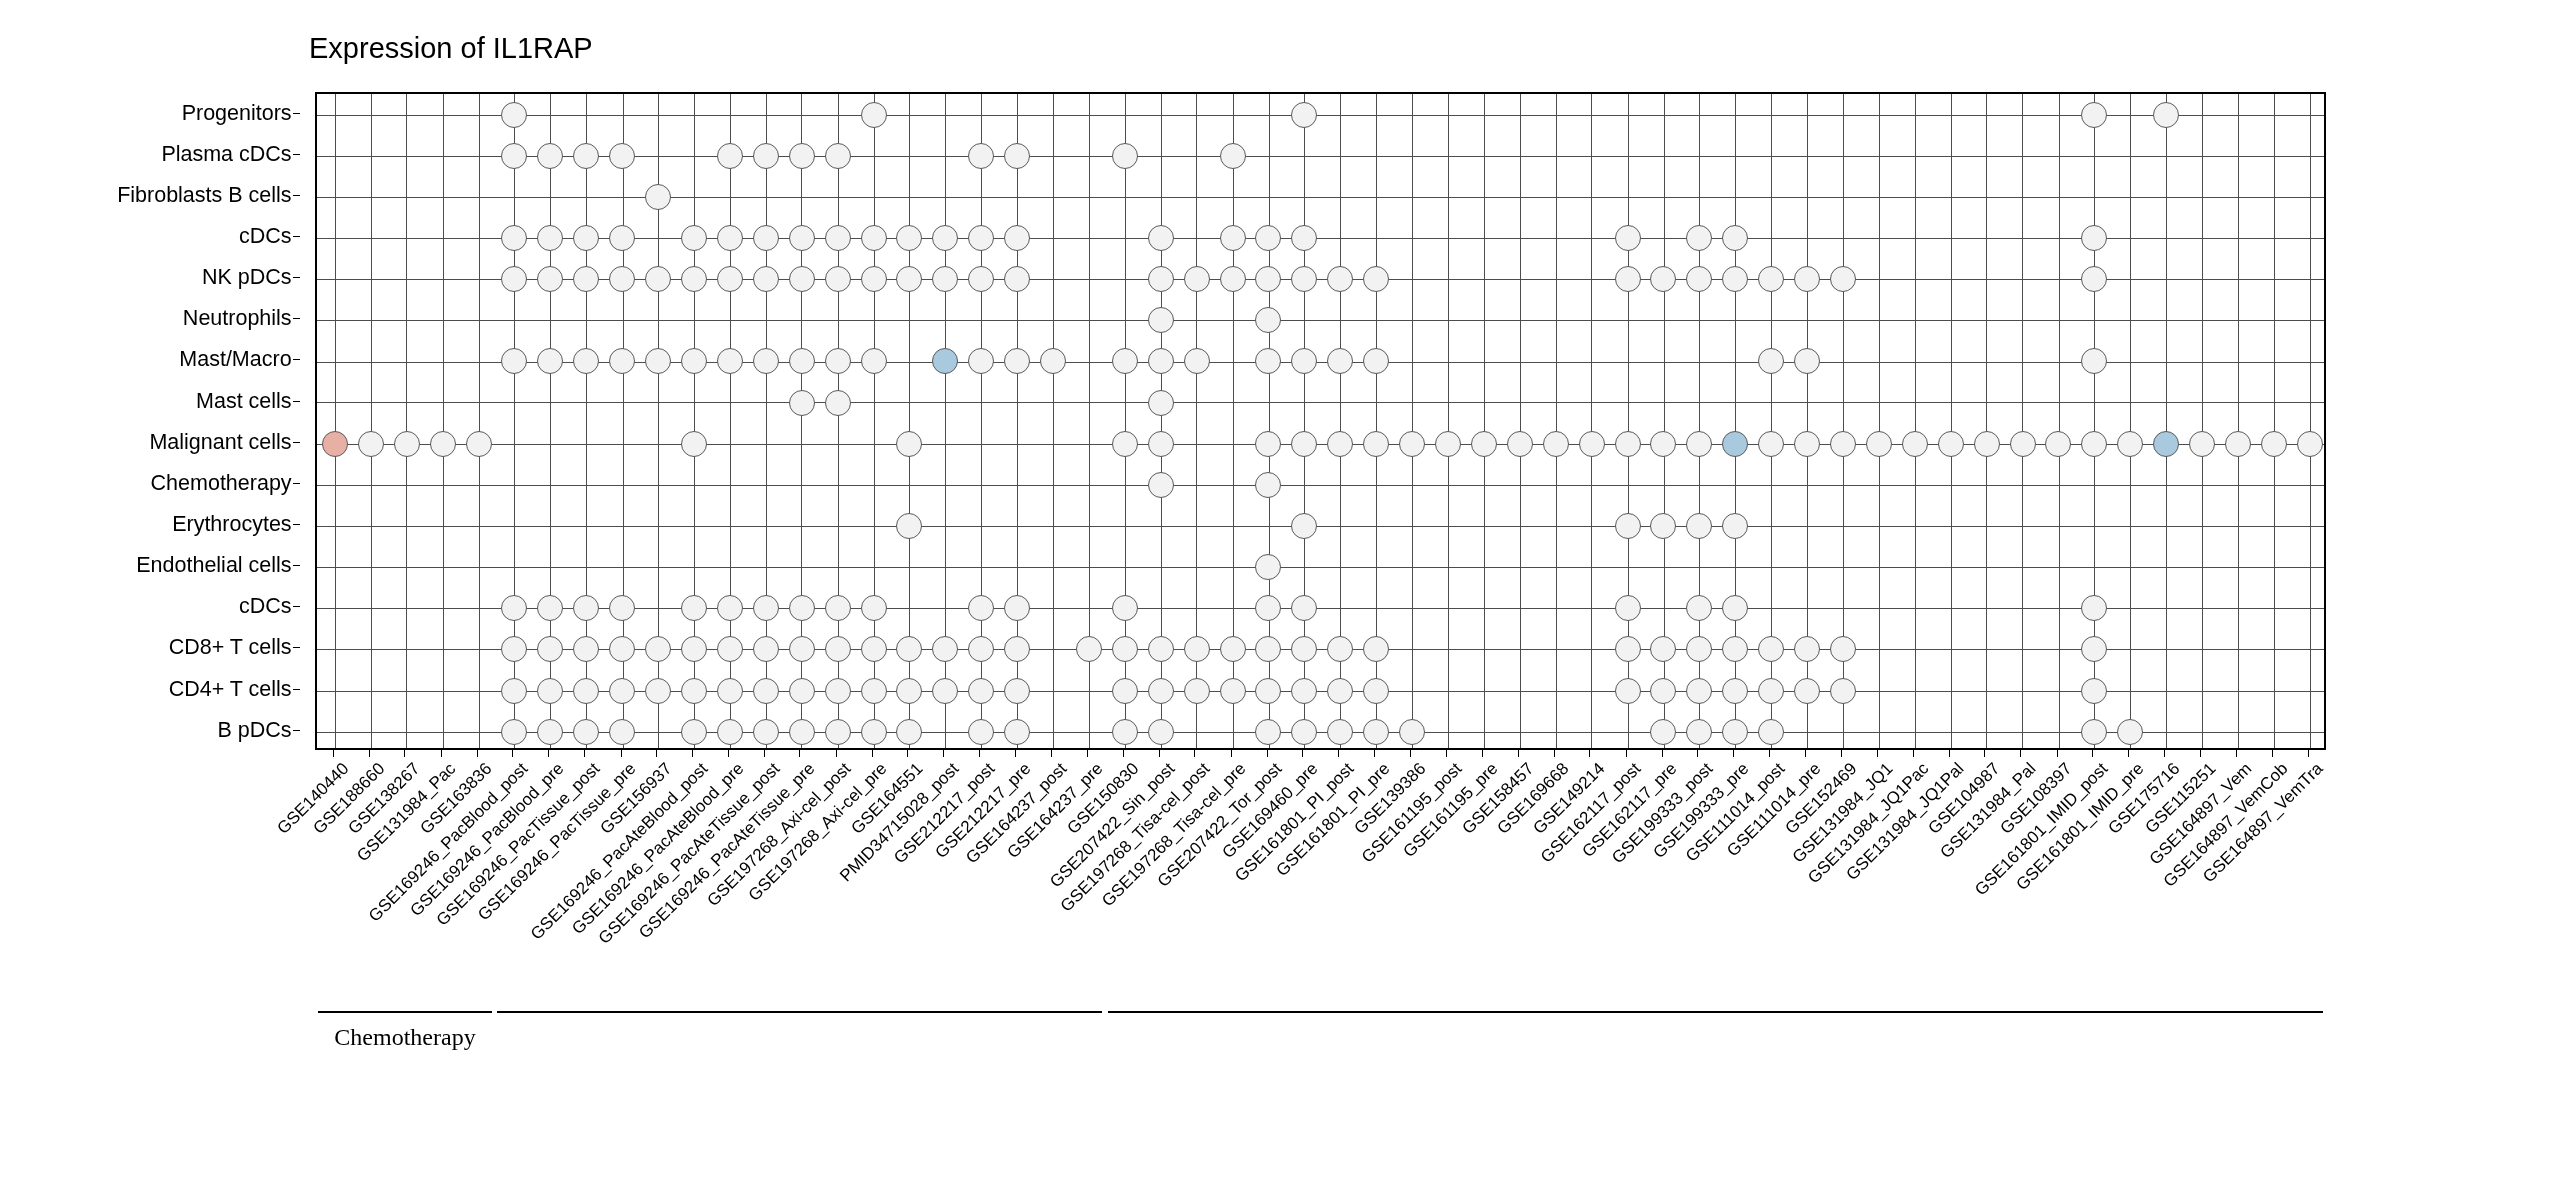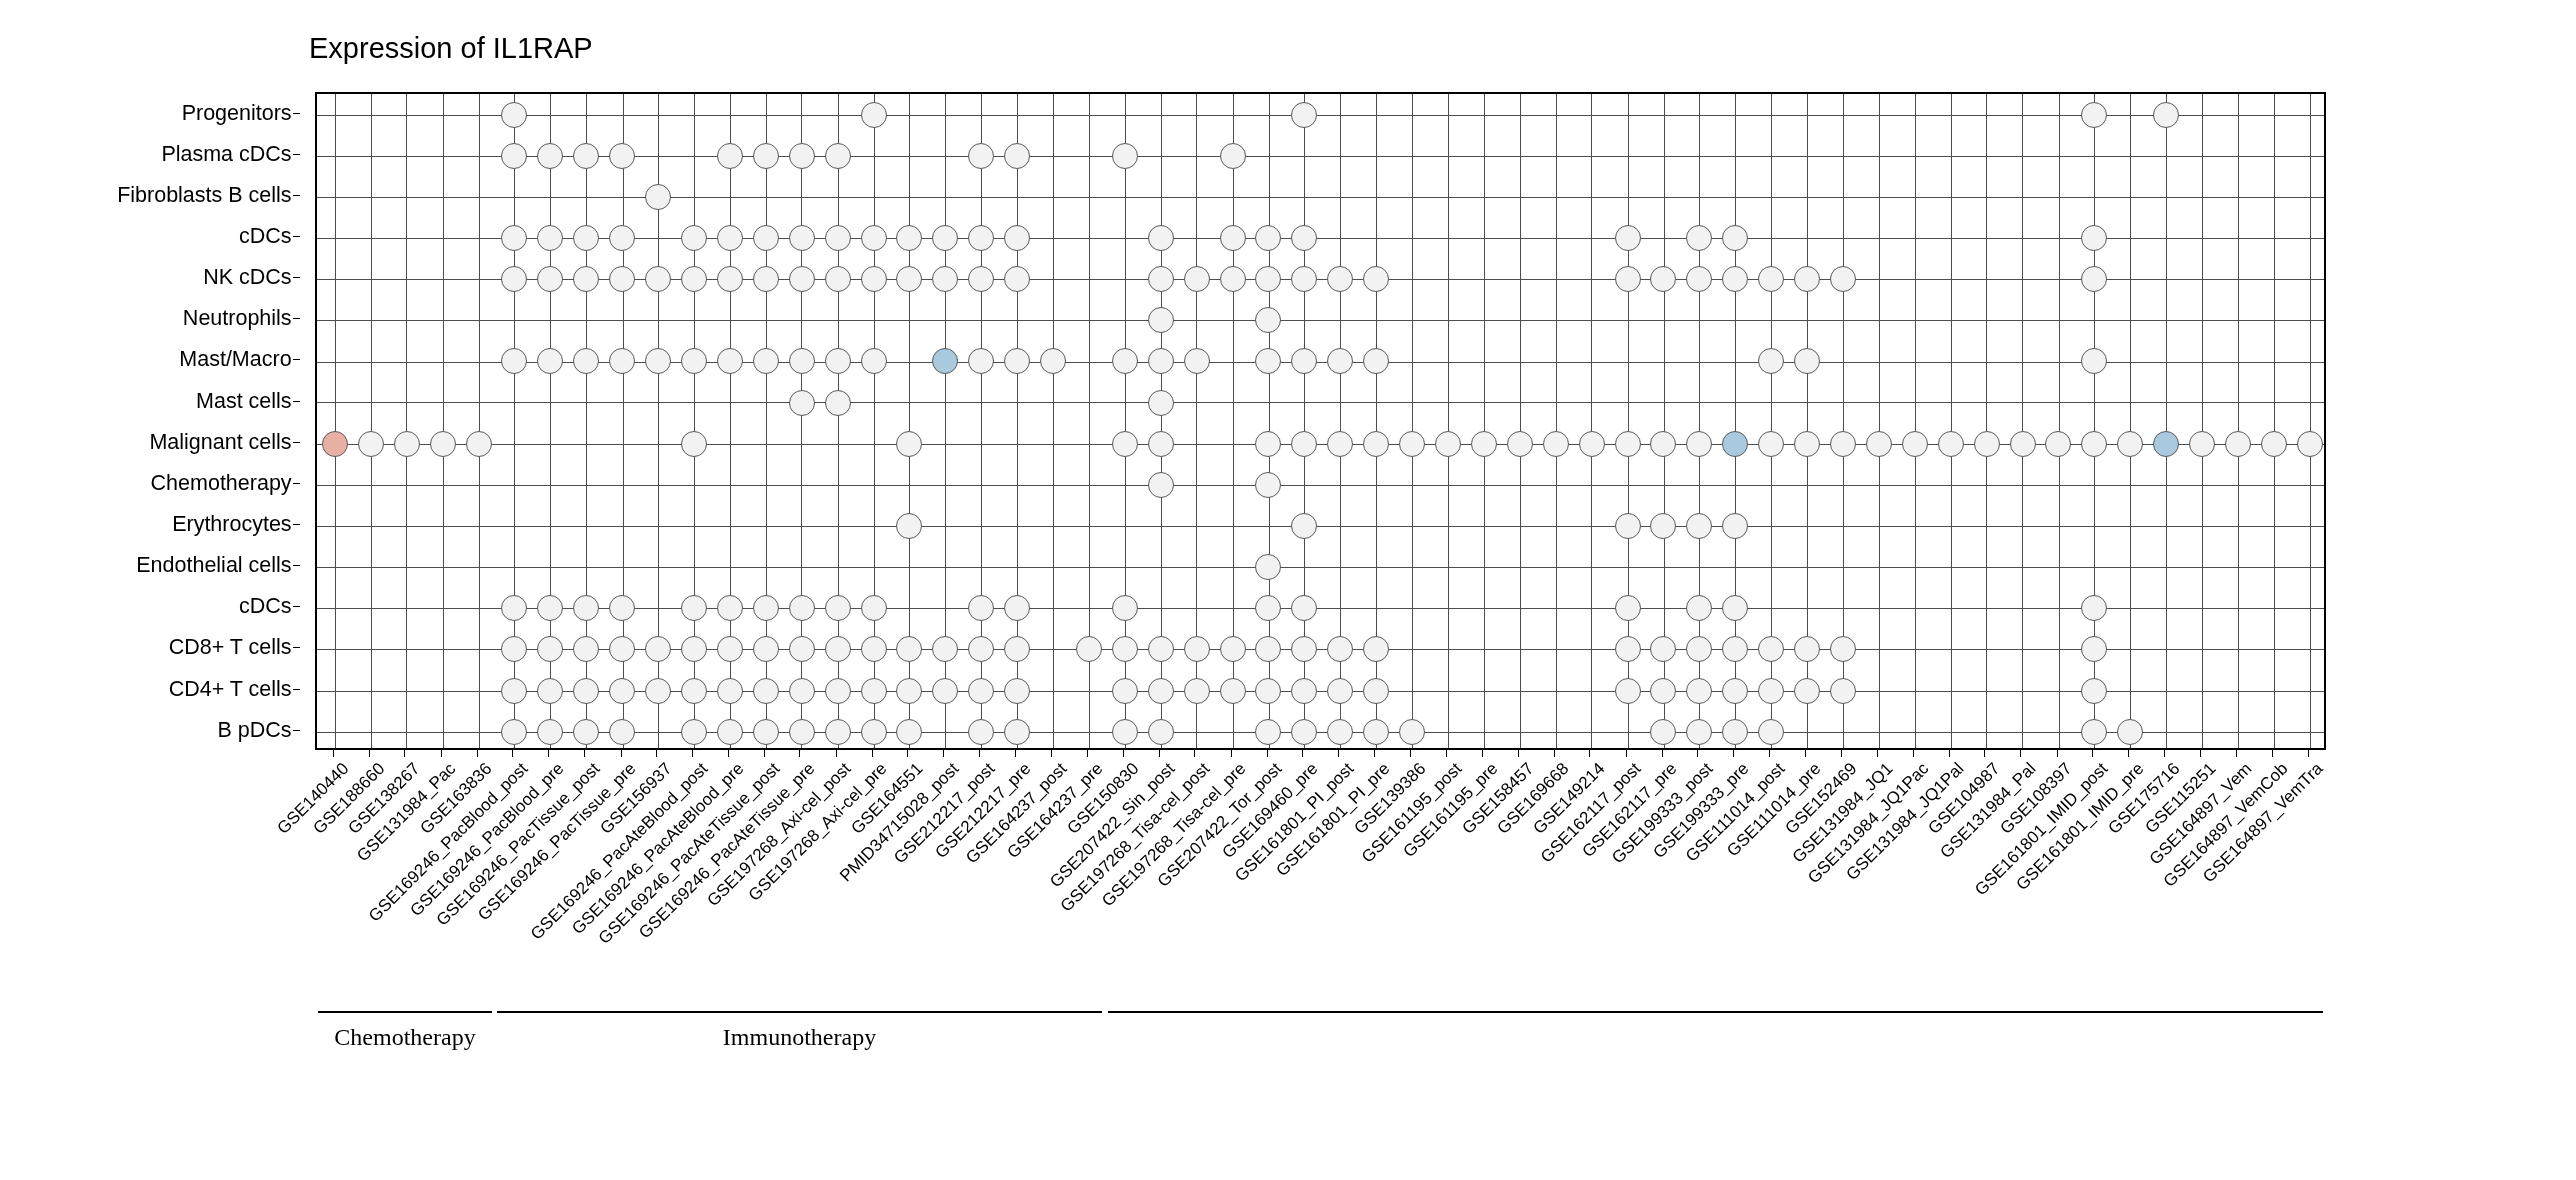--- a/index.html
+++ b/index.html
@@ -180,21 +180,21 @@
 
   <div id="y-axis-labels">
       <div class="ylabel" style="top: 20.6px;">Progenitors</div>
       <div class="ytick" style="top: 20.6px; left: 293px;"></div>
       <div class="ylabel" style="top: 62px;">Plasma cDCs</div>
       <div class="ytick" style="top: 62px; left: 293px;"></div>
       <div class="ylabel" style="top: 103px;">Fibroblasts B cells</div>
       <div class="ytick" style="top: 103px; left: 293px;"></div>
       <div class="ylabel" style="top: 144px;">cDCs</div>
       <div class="ytick" style="top: 144px; left: 293px;"></div>
-      <div class="ylabel" style="top: 185px;">NK cDCs</div>
+      <div class="ylabel" style="top: 185px;">NK pDCs</div>
       <div class="ytick" style="top: 185px; left: 293px;"></div>
       <div class="ylabel" style="top: 226px;">Neutrophils</div>
       <div class="ytick" style="top: 226px; left: 293px;"></div>
       <div class="ylabel" style="top: 267px;">Mast/Macro</div>
       <div class="ytick" style="top: 267px; left: 293px;"></div>
       <div class="ylabel" style="top: 309px;">Mast cells</div>
       <div class="ytick" style="top: 309px; left: 293px;"></div>
       <div class="ylabel" style="top: 350px;">Malignant cells</div>
       <div class="ytick" style="top: 350px; left: 293px;"></div>
       <div class="ylabel" style="top: 391px;">Chemotherapy</div>
@@ -656,19 +656,18 @@
       <div class="xtick" style="left: 1957px;"></div>
       <div class="xlabel" style="left: 1963px; transform: translateX(-100%) rotate(-45deg); transform-origin: right top;">GSE164897_VemCob</div>
       <div class="xtick" style="left: 1993px;"></div>
       <div class="xlabel" style="left: 1998px; transform: translateX(-100%) rotate(-45deg); transform-origin: right top;">GSE164897_VemTra</div>
     </div>
 
   <div id="groups">
       <div class="group-bar" style="left: 318px; width: 174px;"></div>
       <div class="group-label" style="left: 318px; width: 174px;">Chemotherapy</div>
       <div class="group-bar" style="left: 497px; width: 605px;"></div>
-      <div class="group-label" style="left: 497px; width: 605px;">Immunotherapy</div>
       <div class="group-bar" style="left: 1108px; width: 1215px;"></div>
     </div>
 
 
 </div>
 
 
 </body></html>

